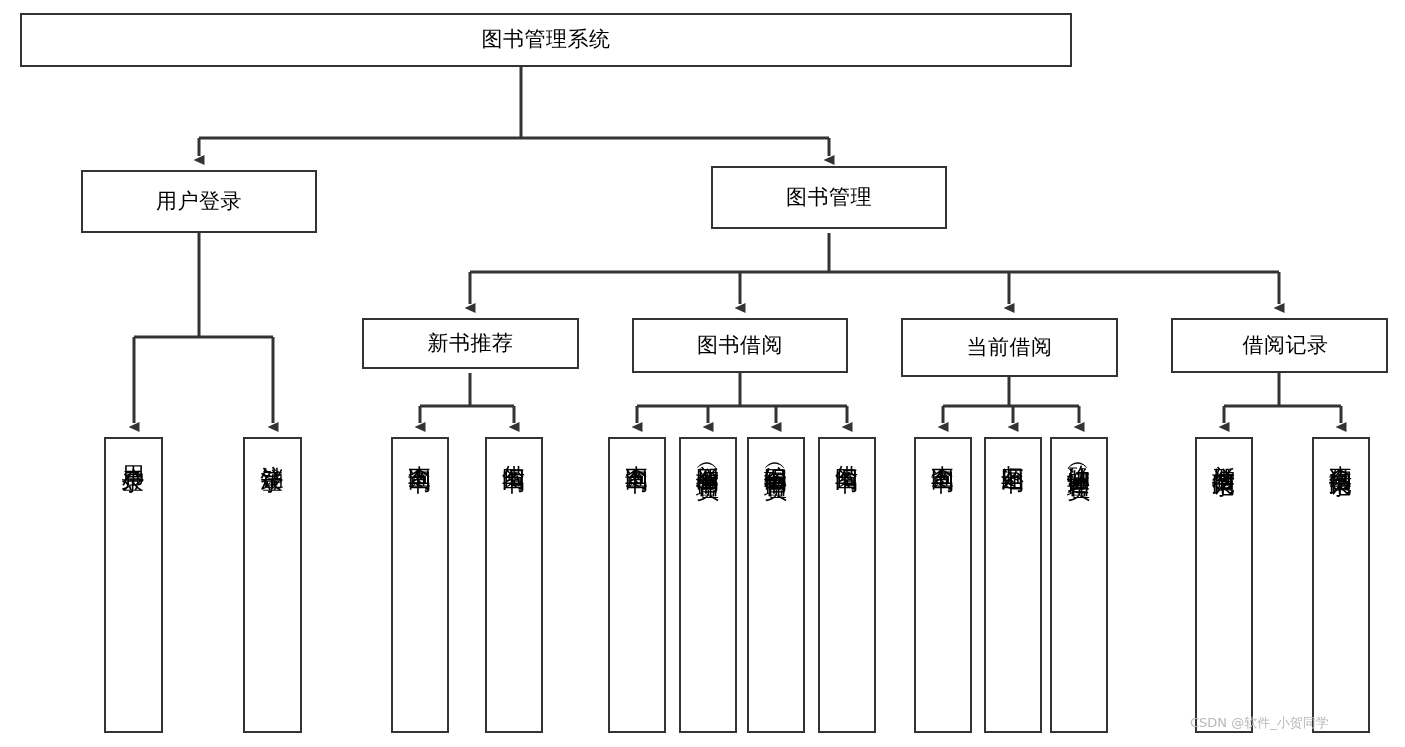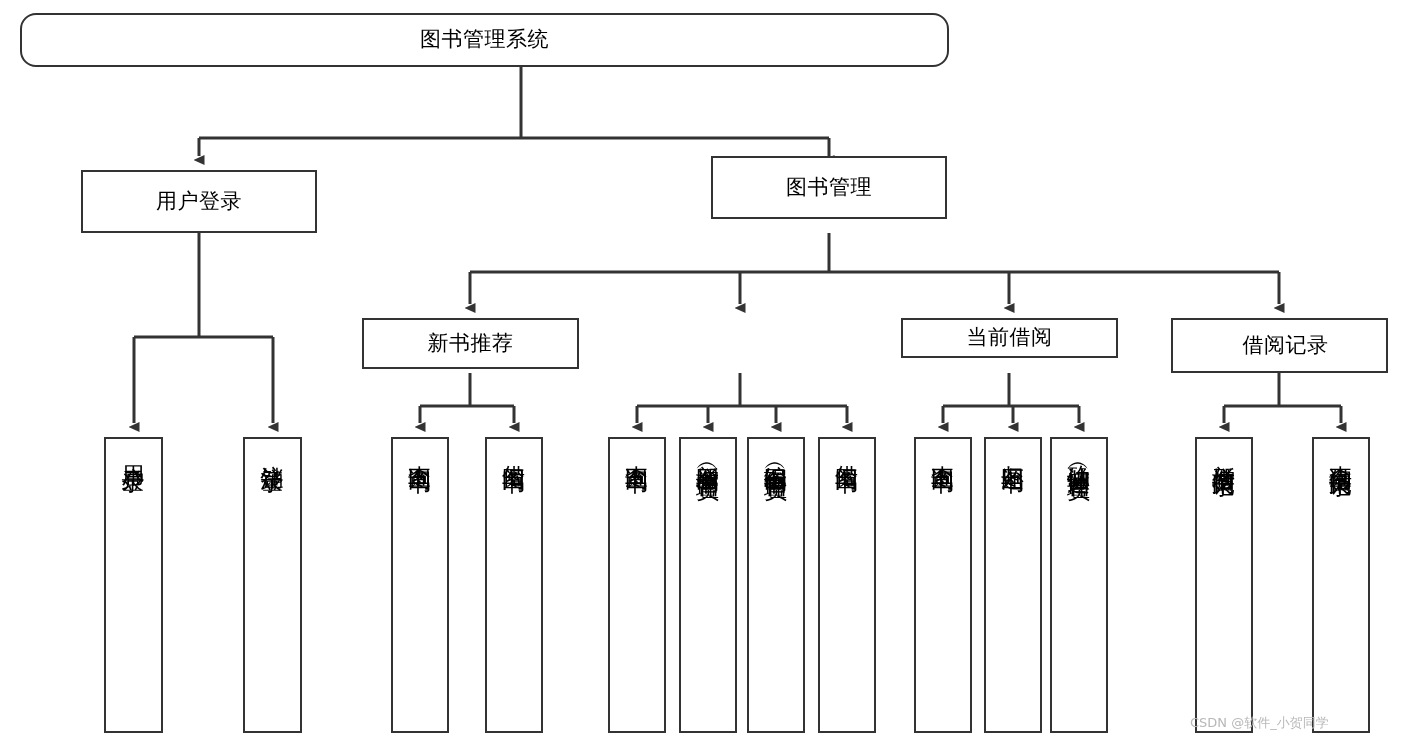--- a/index.html
+++ b/index.html
@@ -122,35 +122,38 @@
       <path d="M1013,406 L1013,423" marker-end="url(#arrow)"></path>
       <path d="M1079,406 L1079,423" marker-end="url(#arrow)"></path>
 
       <path d="M1279,373 L1279,406"></path>
       <path d="M1224,406 L1341,406"></path>
       <path d="M1224,406 L1224,423" marker-end="url(#arrow)"></path>
       <path d="M1341,406 L1341,423" marker-end="url(#arrow)"></path>
     </g>
   </svg>
 
-  <div class="node horiz root" style="left:20px; top:13px; width:929px; height:54px;border-radius:16px;">
+  <div class="node horiz root" style="left:20px; top:13px; width:1052px; height:54px;">
     <span class="lbl">图书管理系统</span>
   </div>
 
   <div class="node horiz" style="left:81px; top:170px; width:236px; height:63px;">
     <span class="lbl">用户登录</span>
   </div>
-  <div class="node horiz" style="left:711px; top:156px; width:236px; height:63px;">
+  <div class="node horiz" style="left:711px; top:166px; width:236px; height:63px;">
     <span class="lbl">图书管理</span>
   </div>
 
   <div class="node horiz" style="left:362px; top:318px; width:217px; height:51px;">
     <span class="lbl">新书推荐</span>
   </div>
-  <div class="node horiz" style="left:901px; top:318px; width:217px; height:40px;">
+  <div class="node horiz" style="left:632px; top:318px; width:216px; height:55px;">
+    <span class="lbl">图书借阅</span>
+  </div>
+  <div class="node horiz" style="left:901px; top:318px; width:217px; height:59px;">
     <span class="lbl">当前借阅</span>
   </div>
   <div class="node horiz" style="left:1171px; top:318px; width:217px; height:55px;padding-left:12px;">
     <span class="lbl">借阅记录</span>
   </div>
 
   <div class="node vert" style="left:104px; top:437px; width:59px; height:296px;">
     <span class="lbl">用户登录</span>
   </div>
   <div class="node vert" style="left:243px; top:437px; width:59px; height:296px;">

